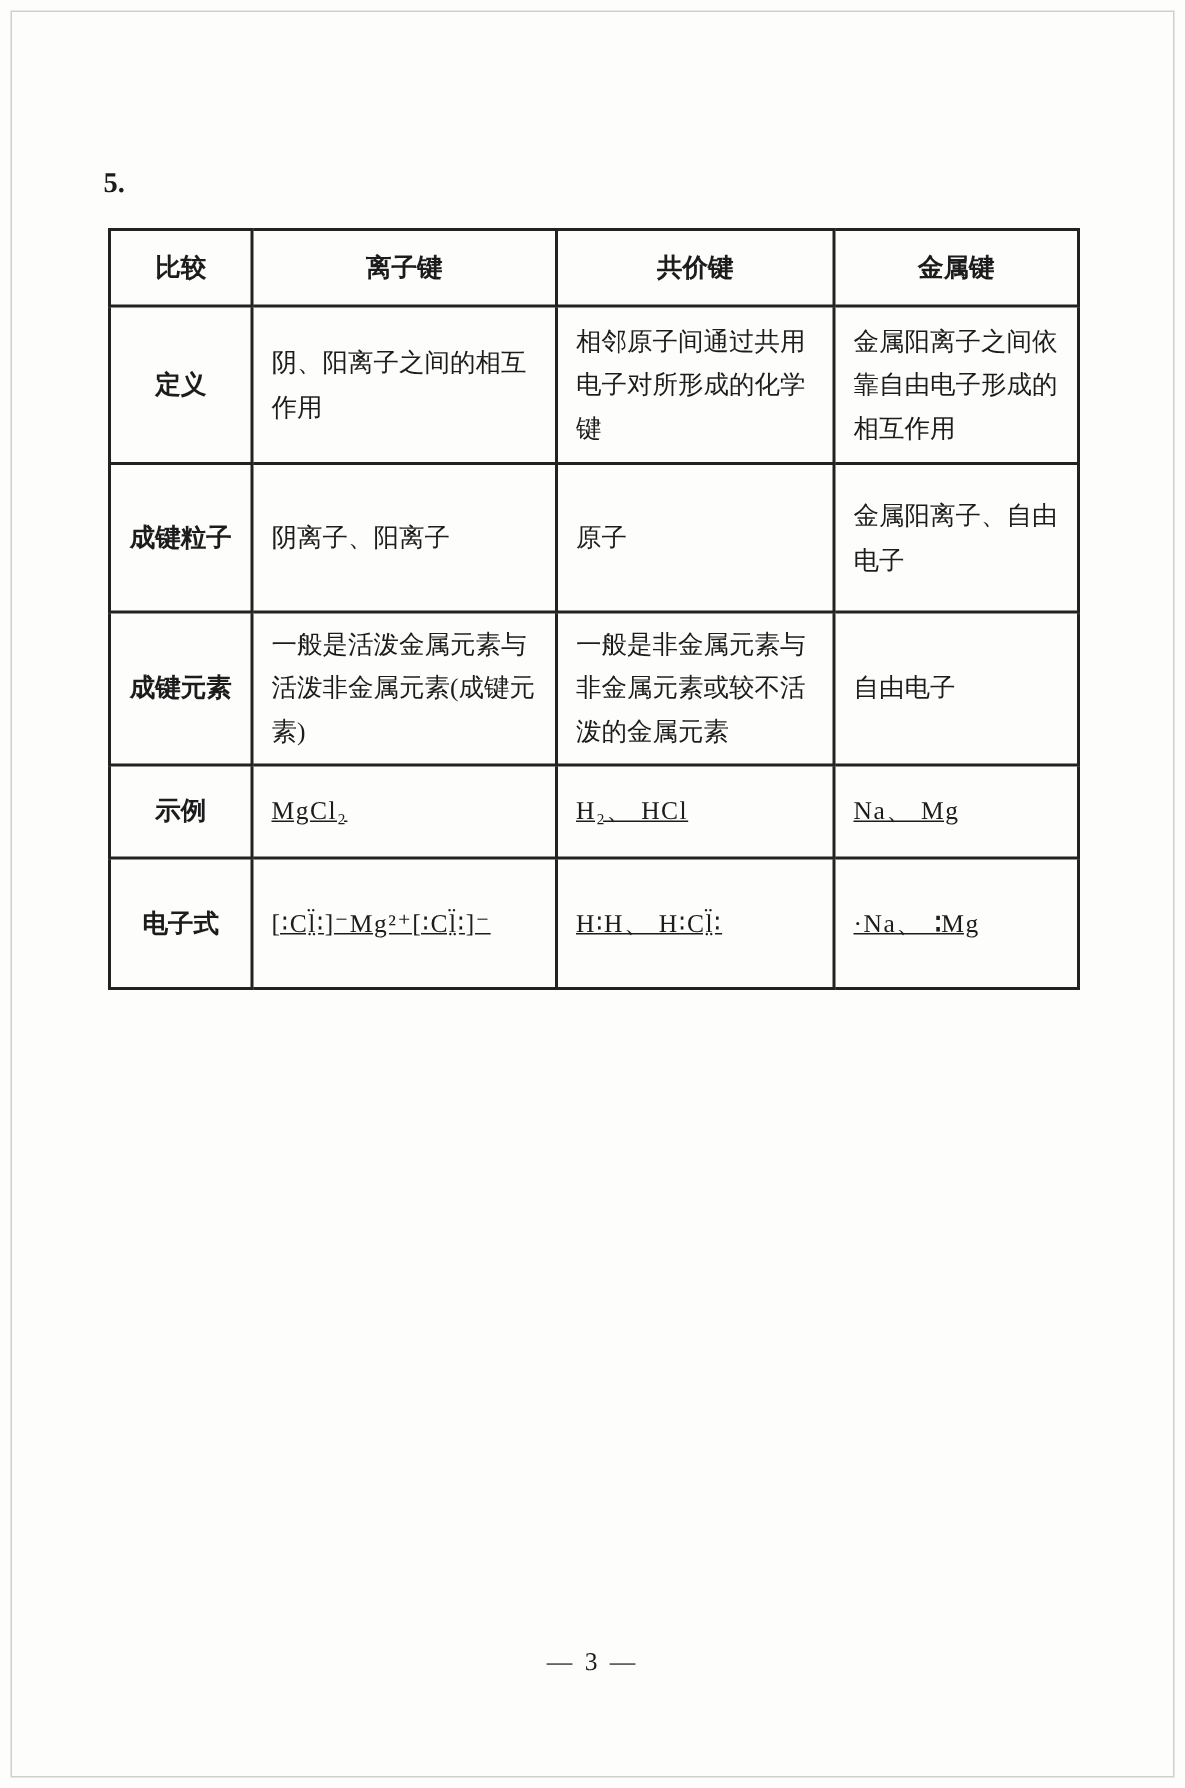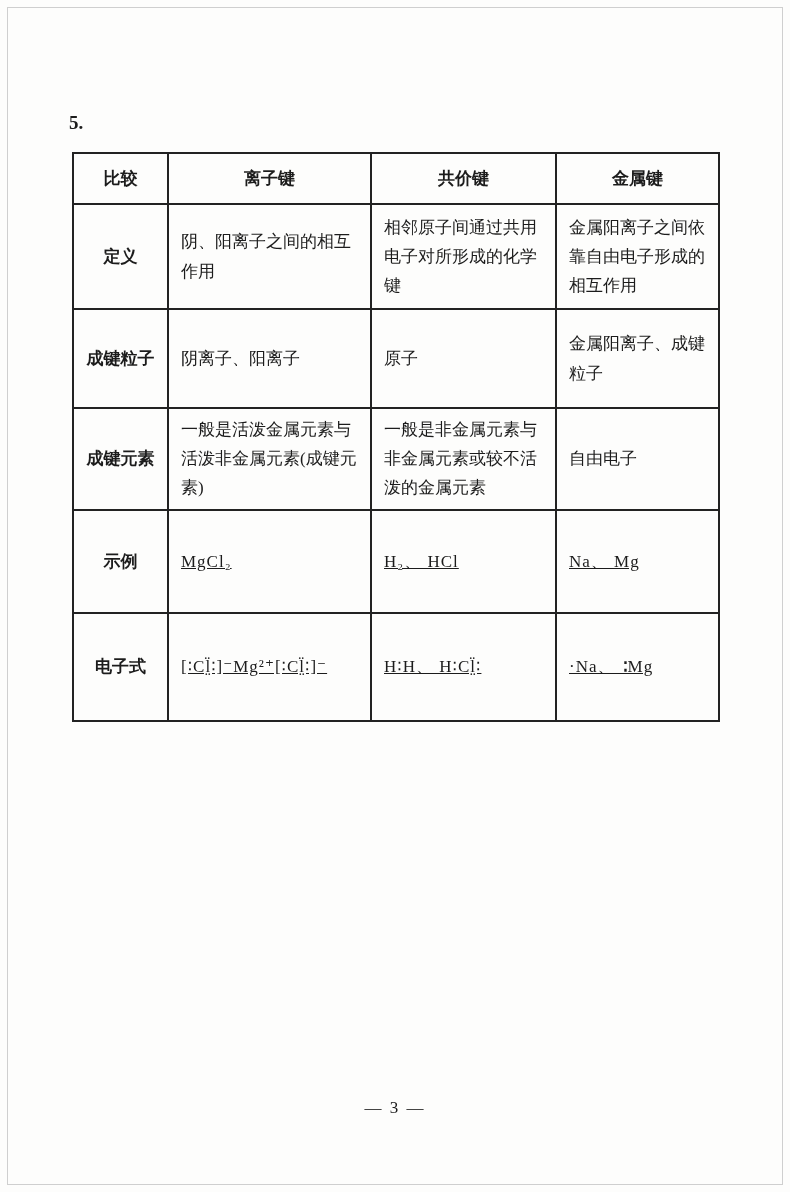--- a/index.html
+++ b/index.html
@@ -52,22 +52,22 @@
   table.bond td {
     line-height: 1.72;
     font-family: "Liberation Serif", "DejaVu Serif", serif;
   }
   td.left   { text-align: left; }
   td.center { }
   tr.h-header   { height: 51px; margin-top: 20px;  }
   tr.h-def      { height: 105px; }
   tr.h-particle { height: 99px;  }
   tr.h-element  { height: 95px;  }
-  tr.h-example  { height: 103px;  }
-  tr.h-electron { height: 108px; padding-left: 12px;  }
+  tr.h-example  { height: 62px;  }
+  tr.h-electron { height: 87px; padding-left: 12px;  }
   td.formula {
     font-size: 17px;
     letter-spacing: 1px;
     white-space: nowrap;
     text-decoration: underline;
   }
   .page-number {
     position: absolute;
     left: 0;
     right: 0;
@@ -103,21 +103,21 @@
     <tr class="h-def">
       <th>定义</th>
       <td class="left">阴、阳离子之间的相互作用</td>
       <td class="left">相邻原子间通过共用电子对所形成的化学键</td>
       <td class="left">金属阳离子之间依靠自由电子形成的相互作用</td>
     </tr>
     <tr class="h-particle">
       <th>成键粒子</th>
       <td class="left">阴离子、阳离子</td>
       <td class="center">原子</td>
-      <td class="left">金属阳离子、成键粒子</td>
+      <td class="left">金属阳离子、自由电子</td>
     </tr>
     <tr class="h-element">
       <th>成键元素</th>
       <td class="left">一般是活泼金属元素与活泼非金属元素(成键元素)</td>
       <td class="left">一般是非金属元素与非金属元素或较不活泼的金属元素</td>
       <td class="center">自由电子</td>
     </tr>
     <tr class="h-example">
       <th>示例</th>
       <td class="center formula">MgCl₂</td>

